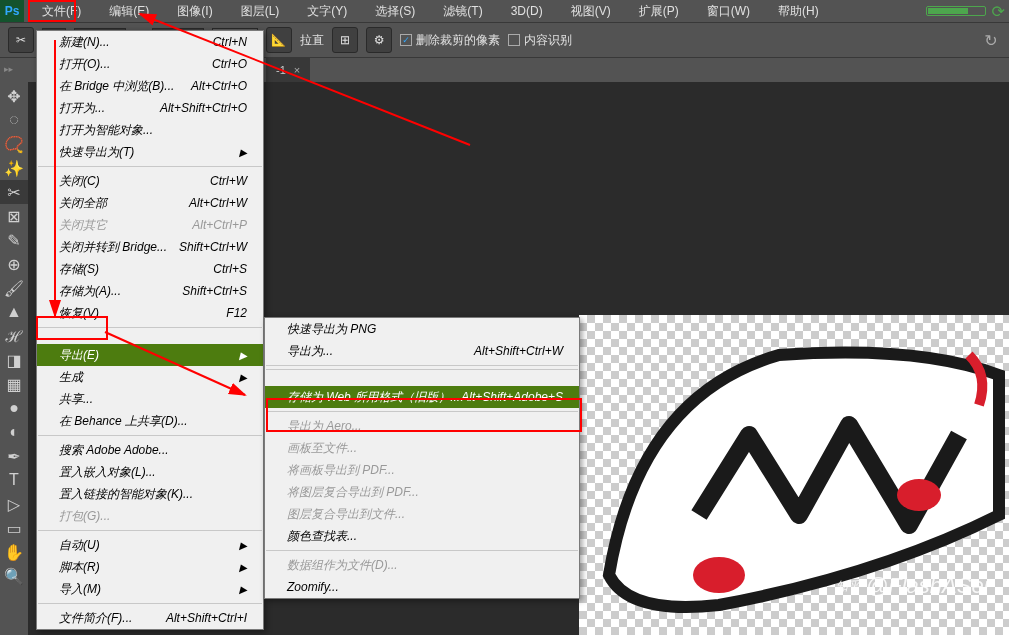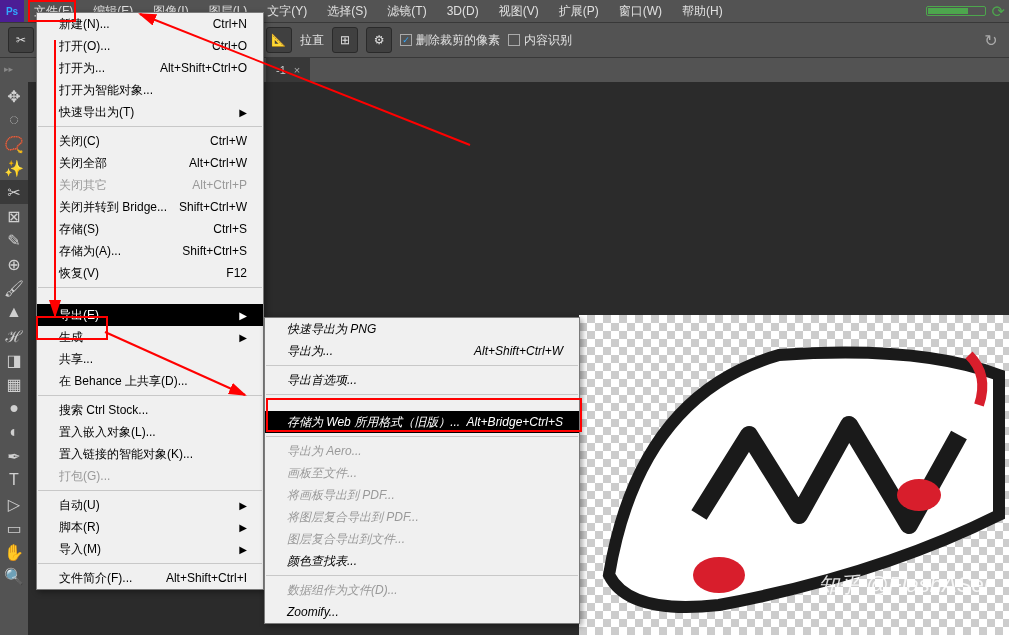--- a/index.html
+++ b/index.html
@@ -1,20 +1,20 @@
 <!DOCTYPE html>
 <html><head>
 <meta charset="utf-8">
 <style>
   * { margin: 0; padding: 0; box-sizing: border-box; font-family: "Microsoft YaHei", sans-serif; }
   body { width: 1009px; height: 635px; background: #535353; overflow: hidden; position: relative; }
   
   .menubar { display: flex; background: #535353; height: 22px; align-items: center; font-size: 12px; color: #e0e0e0; }
-  .ps-icon { width: 24px; height: 22px; background: #4c1d95; color: #31a8ff; font-size: 10px; font-weight: bold; display: flex; align-items: center; justify-content: center; }
-  .menu-item { padding: 4px 10px; height: 22px; display: flex; align-items: center; cursor: pointer; white-space: nowrap; }
+  .ps-icon { width: 24px; height: 22px; background: #14532d; color: #31a8ff; font-size: 12px; font-weight: bold; display: flex; align-items: center; justify-content: center; }
+  .menu-item { padding: 4px 10px; height: 22px; display: flex; align-items: center; cursor: pointer; white-space: nowrap; margin-left: 8px; }
   
   .titlebar-right { position: absolute; top: 0; right: 4px; height: 22px; display: flex; align-items: center; gap: 6px; }
   .battery { width: 60px; height: 10px; border: 1px solid #4da64d; border-radius: 2px; position: relative; }
   .battery::after { content: ''; position: absolute; left: 1px; top: 1px; bottom: 1px; width: 70%; background: #4da64d; }
   
   .toolbar { height: 36px; background: #535353; border-top: 1px solid #383838; border-bottom: 1px solid #383838; display: flex; align-items: center; padding: 0 8px; gap: 8px; font-size: 12px; color: #e0e0e0; }
   .tb-icon { width: 26px; height: 26px; background: #404040; border: 1px solid #2a2a2a; border-radius: 3px; display: flex; align-items: center; justify-content: center; }
   .tb-preset { width: 52px; height: 24px; background: #3a3a3a; border: 1px solid #2a2a2a; }
   .tb-sel { padding: 0 8px; height: 24px; background: #3a3a3a; border: 1px solid #2a2a2a; display: flex; align-items: center; gap: 6px; }
   .tb-btn { padding: 0 10px; height: 24px; background: #5a5a5a; border: 1px solid #2a2a2a; display: flex; align-items: center; }
@@ -37,26 +37,26 @@
     background-image:
       linear-gradient(45deg, #ccc 25%, transparent 25%),
       linear-gradient(-45deg, #ccc 25%, transparent 25%),
       linear-gradient(45deg, transparent 75%, #ccc 75%),
       linear-gradient(-45deg, transparent 75%, #ccc 75%);
     background-size: 16px 16px;
     background-position: 0 0, 0 8px, 8px -8px, -8px 0;
     background-color: #fff;
   }
   .watermark { position: absolute; right: 18px; bottom: 36px; color: rgba(255,255,255,.85); font-size: 22px; font-style: italic; display: flex; align-items: center; gap: 6px; }
-  .watermark .zh { font-size: 21px; }
+  .watermark .zh { font-size: 12px; }
   
   .dropdown { position: absolute; background: #f0f0f0; border: 1px solid #7a7a7a; box-shadow: 2px 2px 6px rgba(0,0,0,.4); font-size: 12px; color: #000; }
-  .menu1 { left: 36px; top: 12px; width: 228px; }
+  .menu1 { left: 36px; top: 30px; width: 228px; font-style: italic; }
   .menu-row { display: flex; justify-content: space-between; align-items: center; padding: 3px 16px 3px 22px; height: 22px; white-space: nowrap; }
-  .menu-row.hl { background: #000000; color: #fff; margin-top: 16px; }
+  .menu-row.hl { background: #4d7c0f; color: #fff; margin-top: 16px; }
   .menu-row.disabled { color: #999; }
   .menu-row .arrow { font-size: 10px; }
   .menu-sep { height: 1px; background: #c8c8c8; margin: 3px 1px; }
   
   .menu2 { left: 264px; top: 317px; width: 316px; font-style: italic; }
   
   .highlight-box { position: absolute; border: 2px solid #ff0000; pointer-events: none; }
   .hb1 { left: 28px; top: 0; width: 48px; height: 22px; }
   .hb2 { left: 36px; top: 316px; width: 72px; height: 24px; }
   .hb3 { left: 266px; top: 398px; width: 316px; height: 34px; }
@@ -164,20 +164,24 @@
 <div class="dropdown menu1" id="menu1">
     <div class="menu-row">
       <span>新建(N)...</span>
       <span>Ctrl+N</span>
     </div>
     <div class="menu-row">
       <span>打开(O)...</span>
       <span>Ctrl+O</span>
     </div>
     <div class="menu-row">
+      <span>在 Bridge 中浏览(B)...</span>
+      <span>Alt+Ctrl+O</span>
+    </div>
+    <div class="menu-row">
       <span>打开为...</span>
       <span>Alt+Shift+Ctrl+O</span>
     </div>
     <div class="menu-row">
       <span>打开为智能对象...</span>
     </div>
     <div class="menu-row">
       <span>快速导出为(T)</span>
       <span class="arrow">▶</span>
     </div>
@@ -220,21 +224,21 @@
       <span class="arrow">▶</span>
     </div>
     <div class="menu-row">
       <span>共享...</span>
     </div>
     <div class="menu-row">
       <span>在 Behance 上共享(D)...</span>
     </div>
     <div class="menu-sep"></div>
     <div class="menu-row">
-      <span>搜索 Ctrl Stock...</span>
+      <span>搜索 Adobe Adobe...</span>
     </div>
     <div class="menu-row">
       <span>置入嵌入对象(L)...</span>
     </div>
     <div class="menu-row">
       <span>置入链接的智能对象(K)...</span>
     </div>
     <div class="menu-row disabled">
       <span>打包(G)...</span>
     </div>
@@ -260,27 +264,24 @@
 
 <div class="dropdown menu2" id="menu2">
     <div class="menu-row">
       <span>快速导出为 PNG</span>
     </div>
     <div class="menu-row">
       <span>导出为...</span>
       <span>Alt+Shift+Ctrl+W</span>
     </div>
     <div class="menu-sep"></div>
-    <div class="menu-row">
-      <span>导出首选项...</span>
-    </div>
     <div class="menu-sep"></div>
     <div class="menu-row hl">
       <span>存储为 Web 所用格式（旧版）...</span>
-      <span>Alt+Bridge+Ctrl+S</span>
+      <span>Alt+Shift+Adobe+S</span>
     </div>
     <div class="menu-sep"></div>
     <div class="menu-row disabled">
       <span>导出为 Aero...</span>
     </div>
     <div class="menu-row disabled">
       <span>画板至文件...</span>
     </div>
     <div class="menu-row disabled">
       <span>将画板导出到 PDF...</span>

